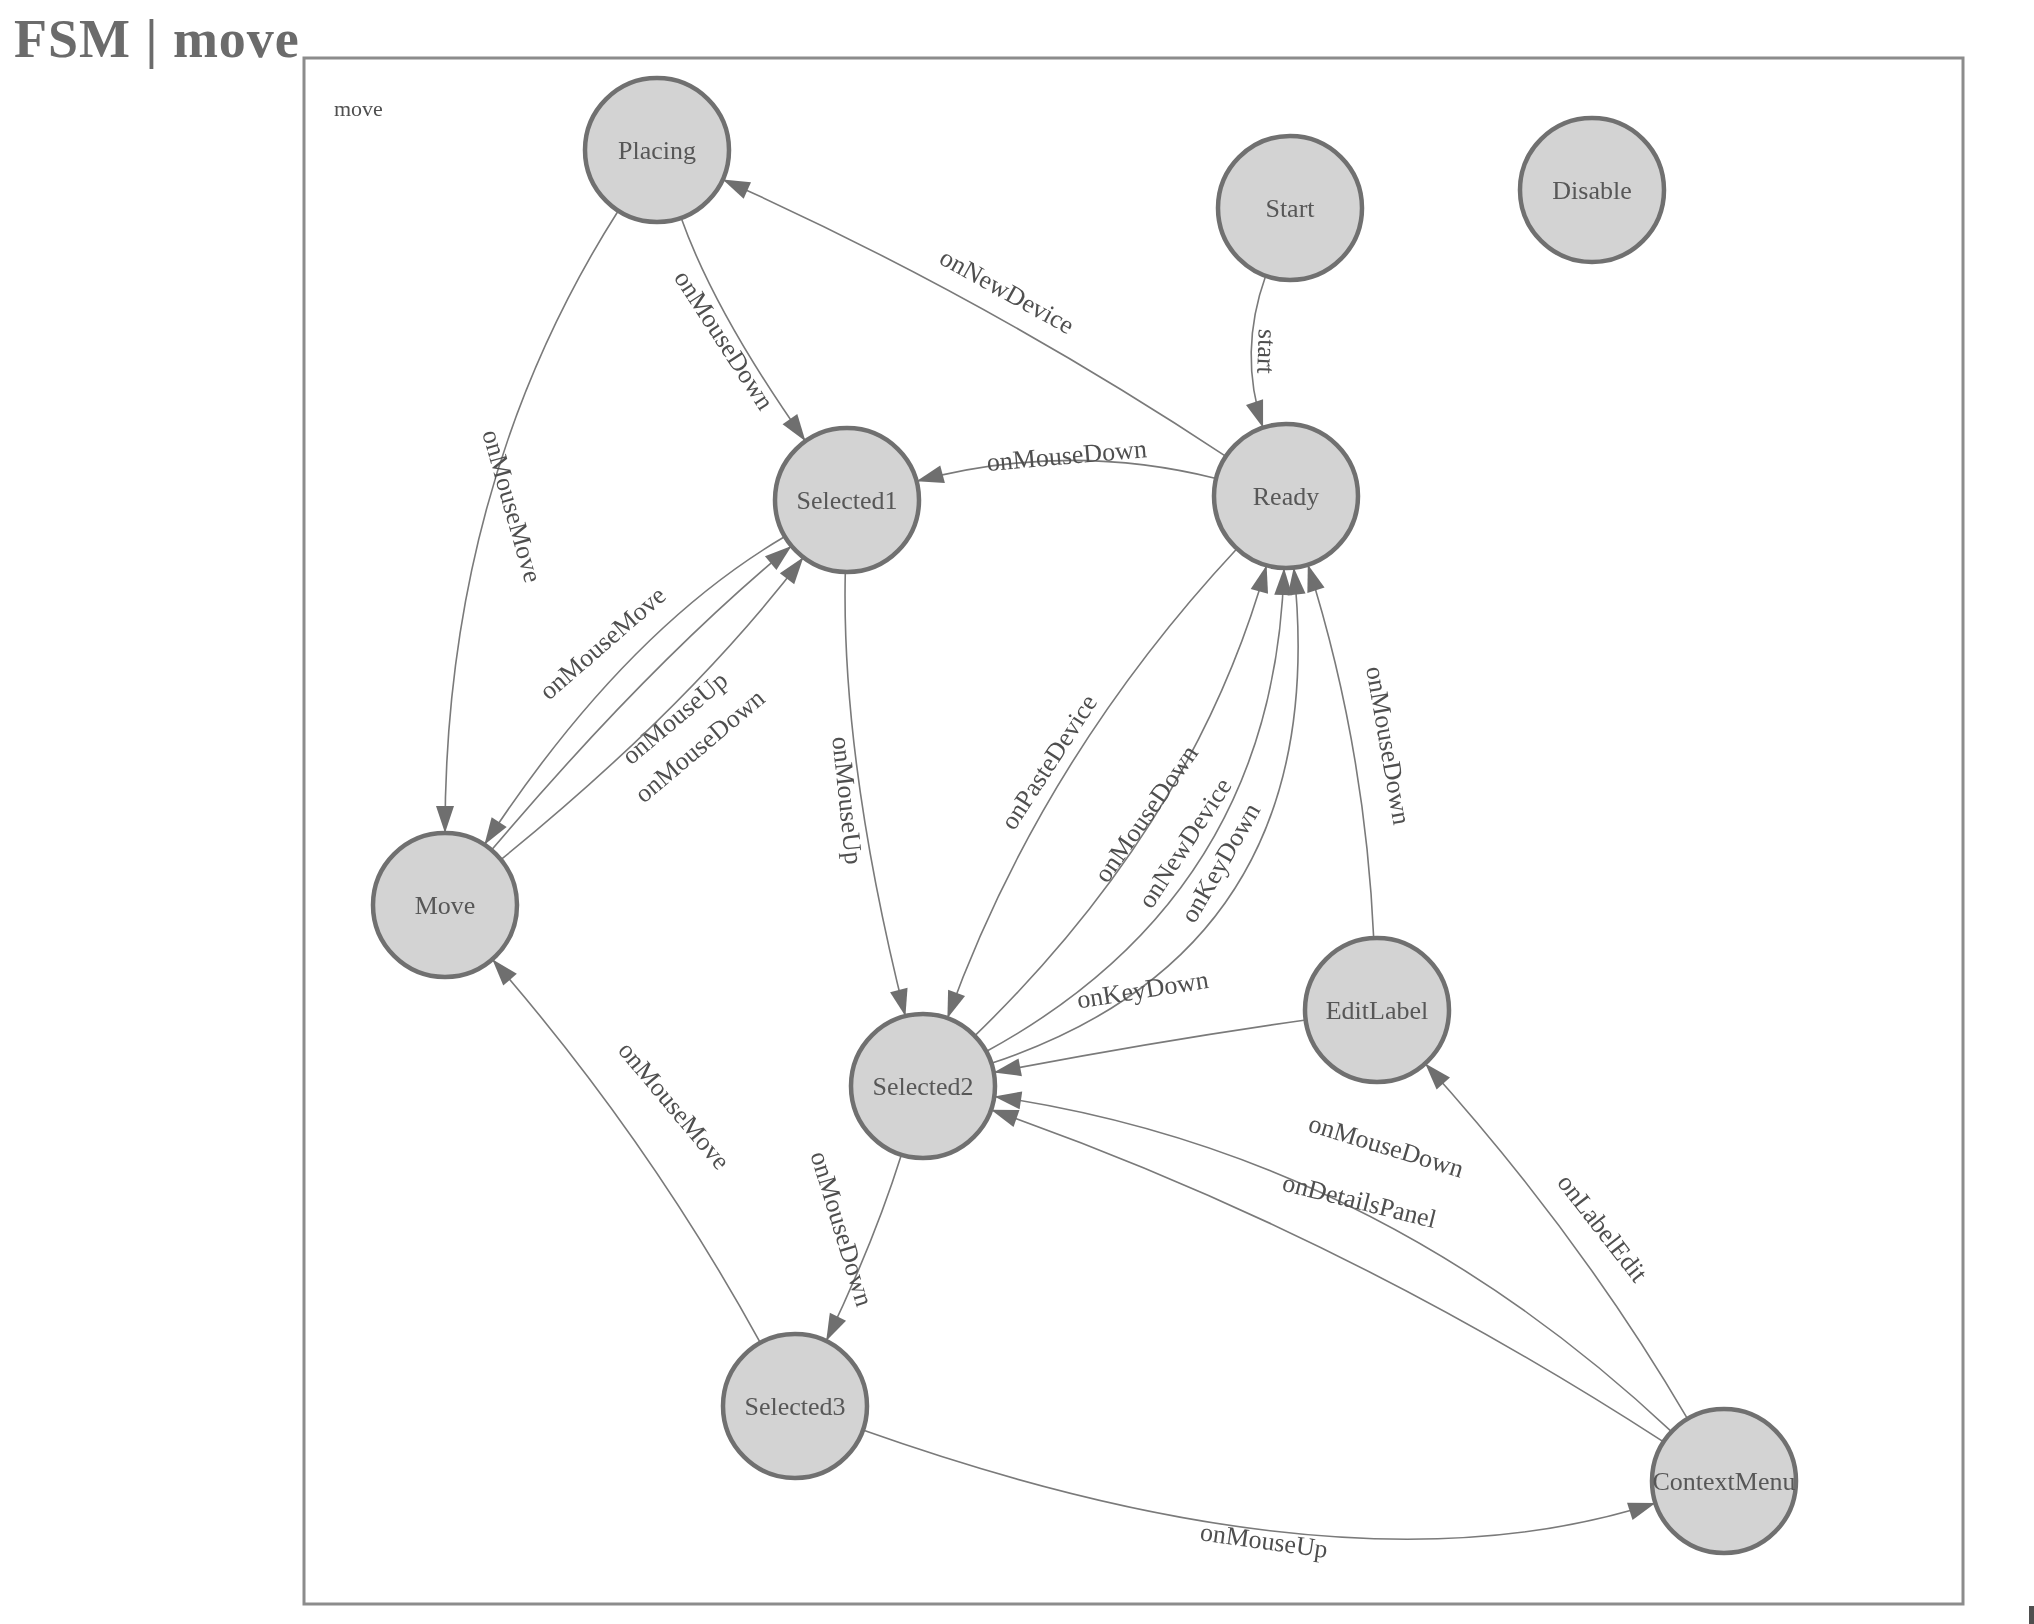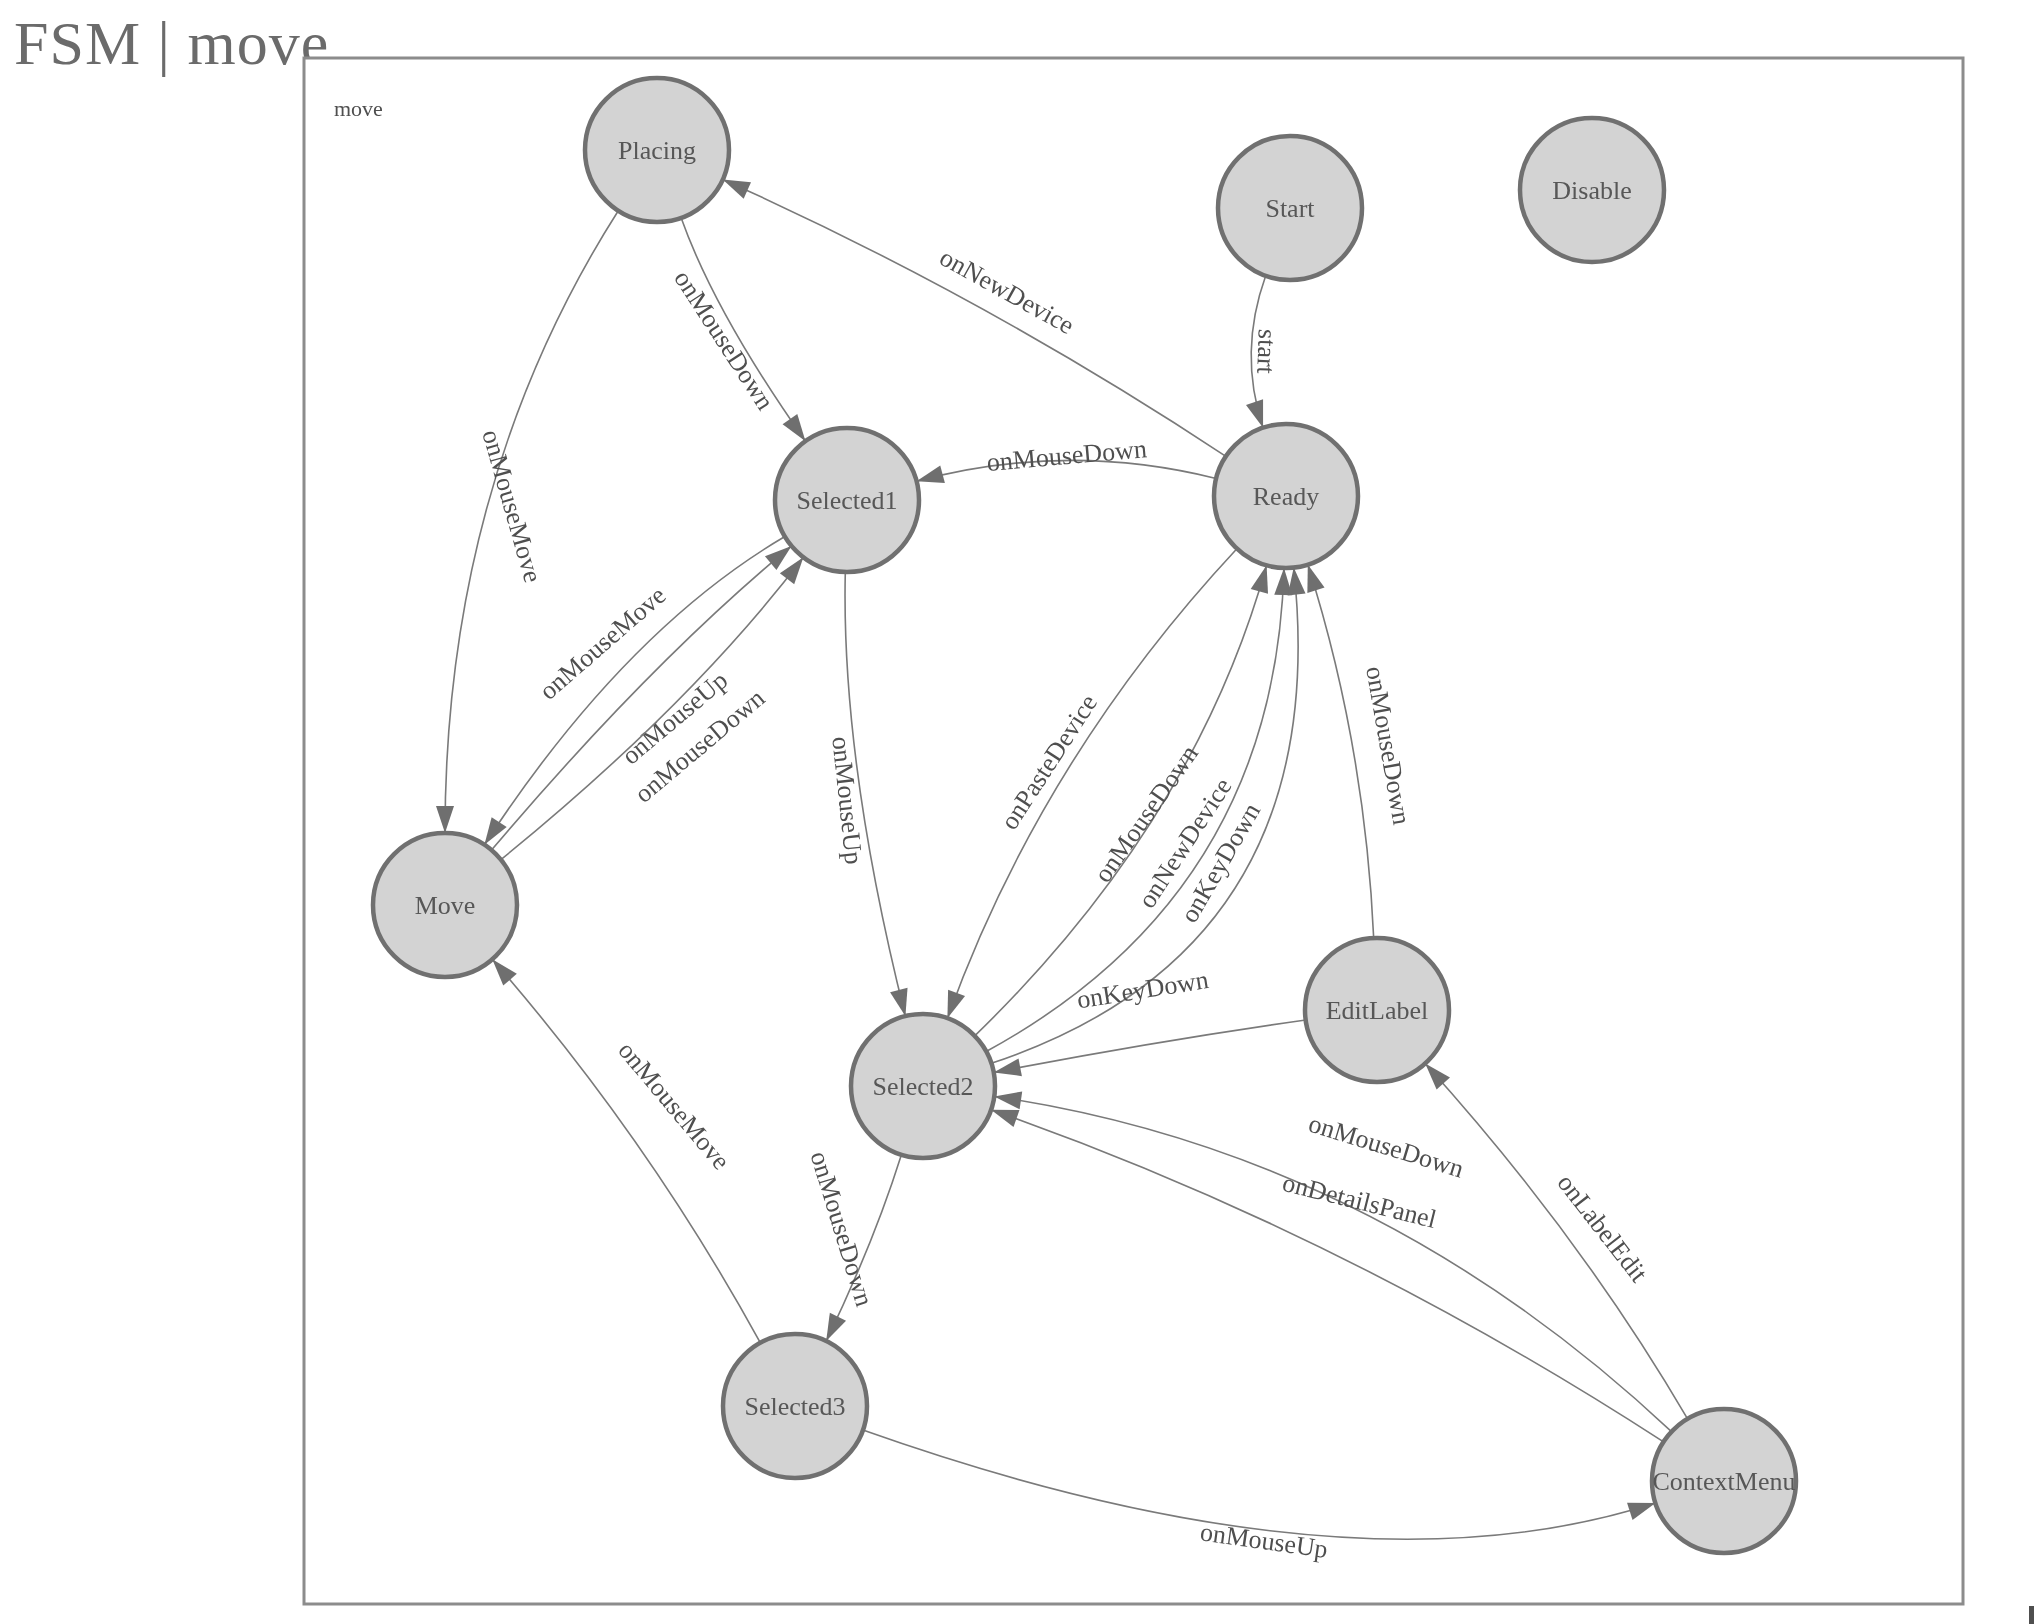--- a/index.html
+++ b/index.html
@@ -1,17 +1,17 @@
 <!DOCTYPE html>
 <html><head>
 <meta charset="utf-8">
 <style>
   html,body{margin:0;padding:0;background:#ffffff;width:2034px;height:1624px;overflow:hidden;}
   body{font-family:"Liberation Serif","DejaVu Serif",serif;position:relative;}
-  #title{position:absolute;left:14px;top:8px;margin:0;font-size:62px;font-weight:400;color:#6b6b6b;letter-spacing:1px;}
+  #title{position:absolute;left:14px;top:8px;margin:0;font-size:54px;font-weight:700;color:#6b6b6b;letter-spacing:1px;}
   #canvas-wrap{position:absolute;left:0;top:13px;width:2034px;height:1624px;}
   svg{position:absolute;left:0;top:0;}
   .frame{fill:#ffffff;stroke:#8c8c8c;stroke-width:3;}
   .canvas-label{font-size:22px;fill:#4f4f4f;}
   .node circle{fill:#d3d3d3;stroke:#707070;stroke-width:4.5;cursor:pointer;}
   .node text{font-size:26px;fill:#575757;text-anchor:middle;}
   .edge{fill:none;stroke:#7a7a7a;stroke-width:1.6;}
   .edge-label{font-size:26px;fill:#4f4f4f;text-anchor:middle;}
   .corner{fill:#4f4f4f;}
 </style>

